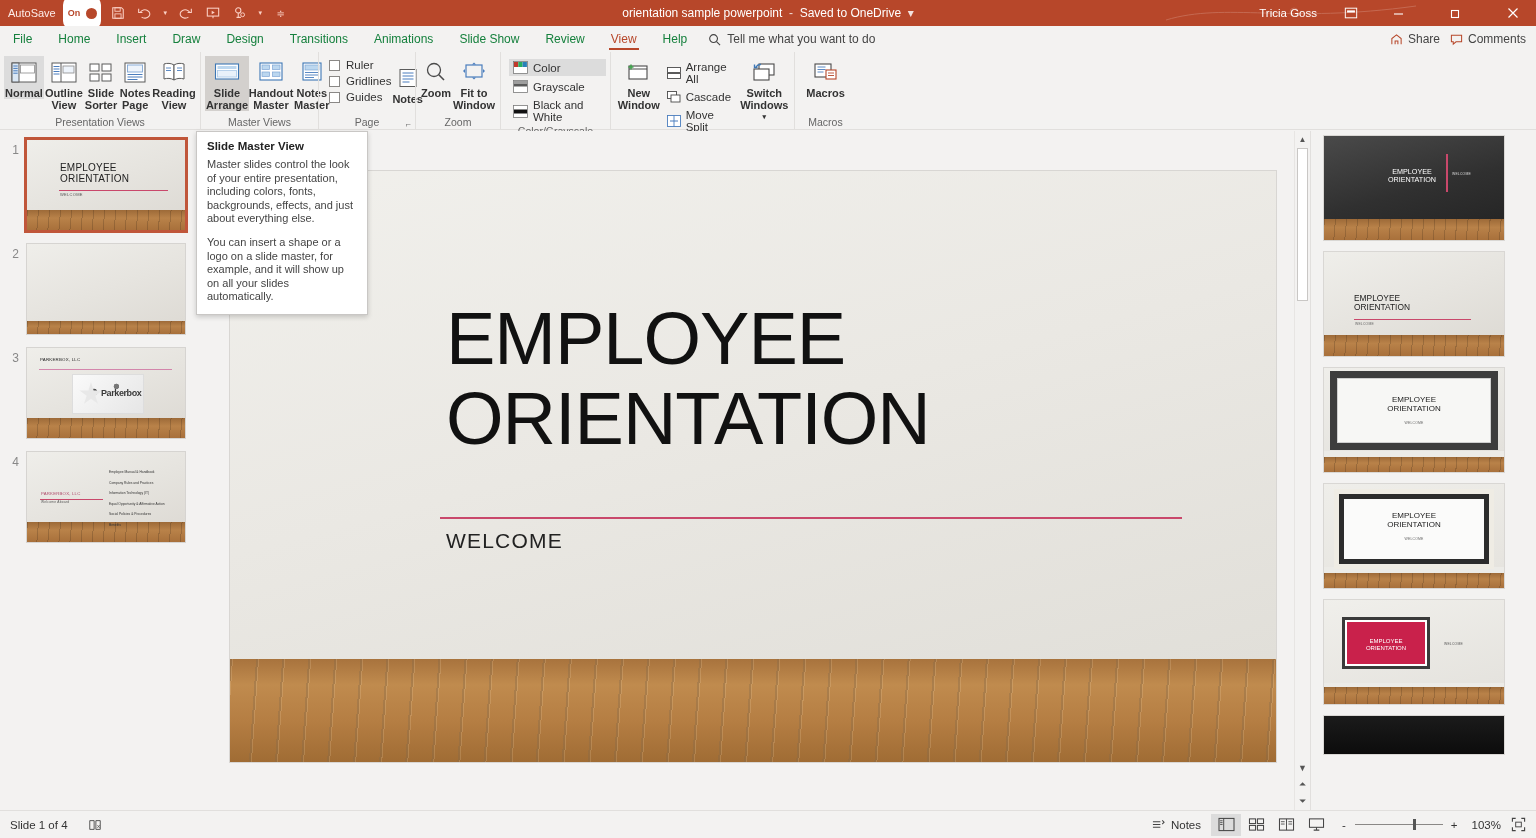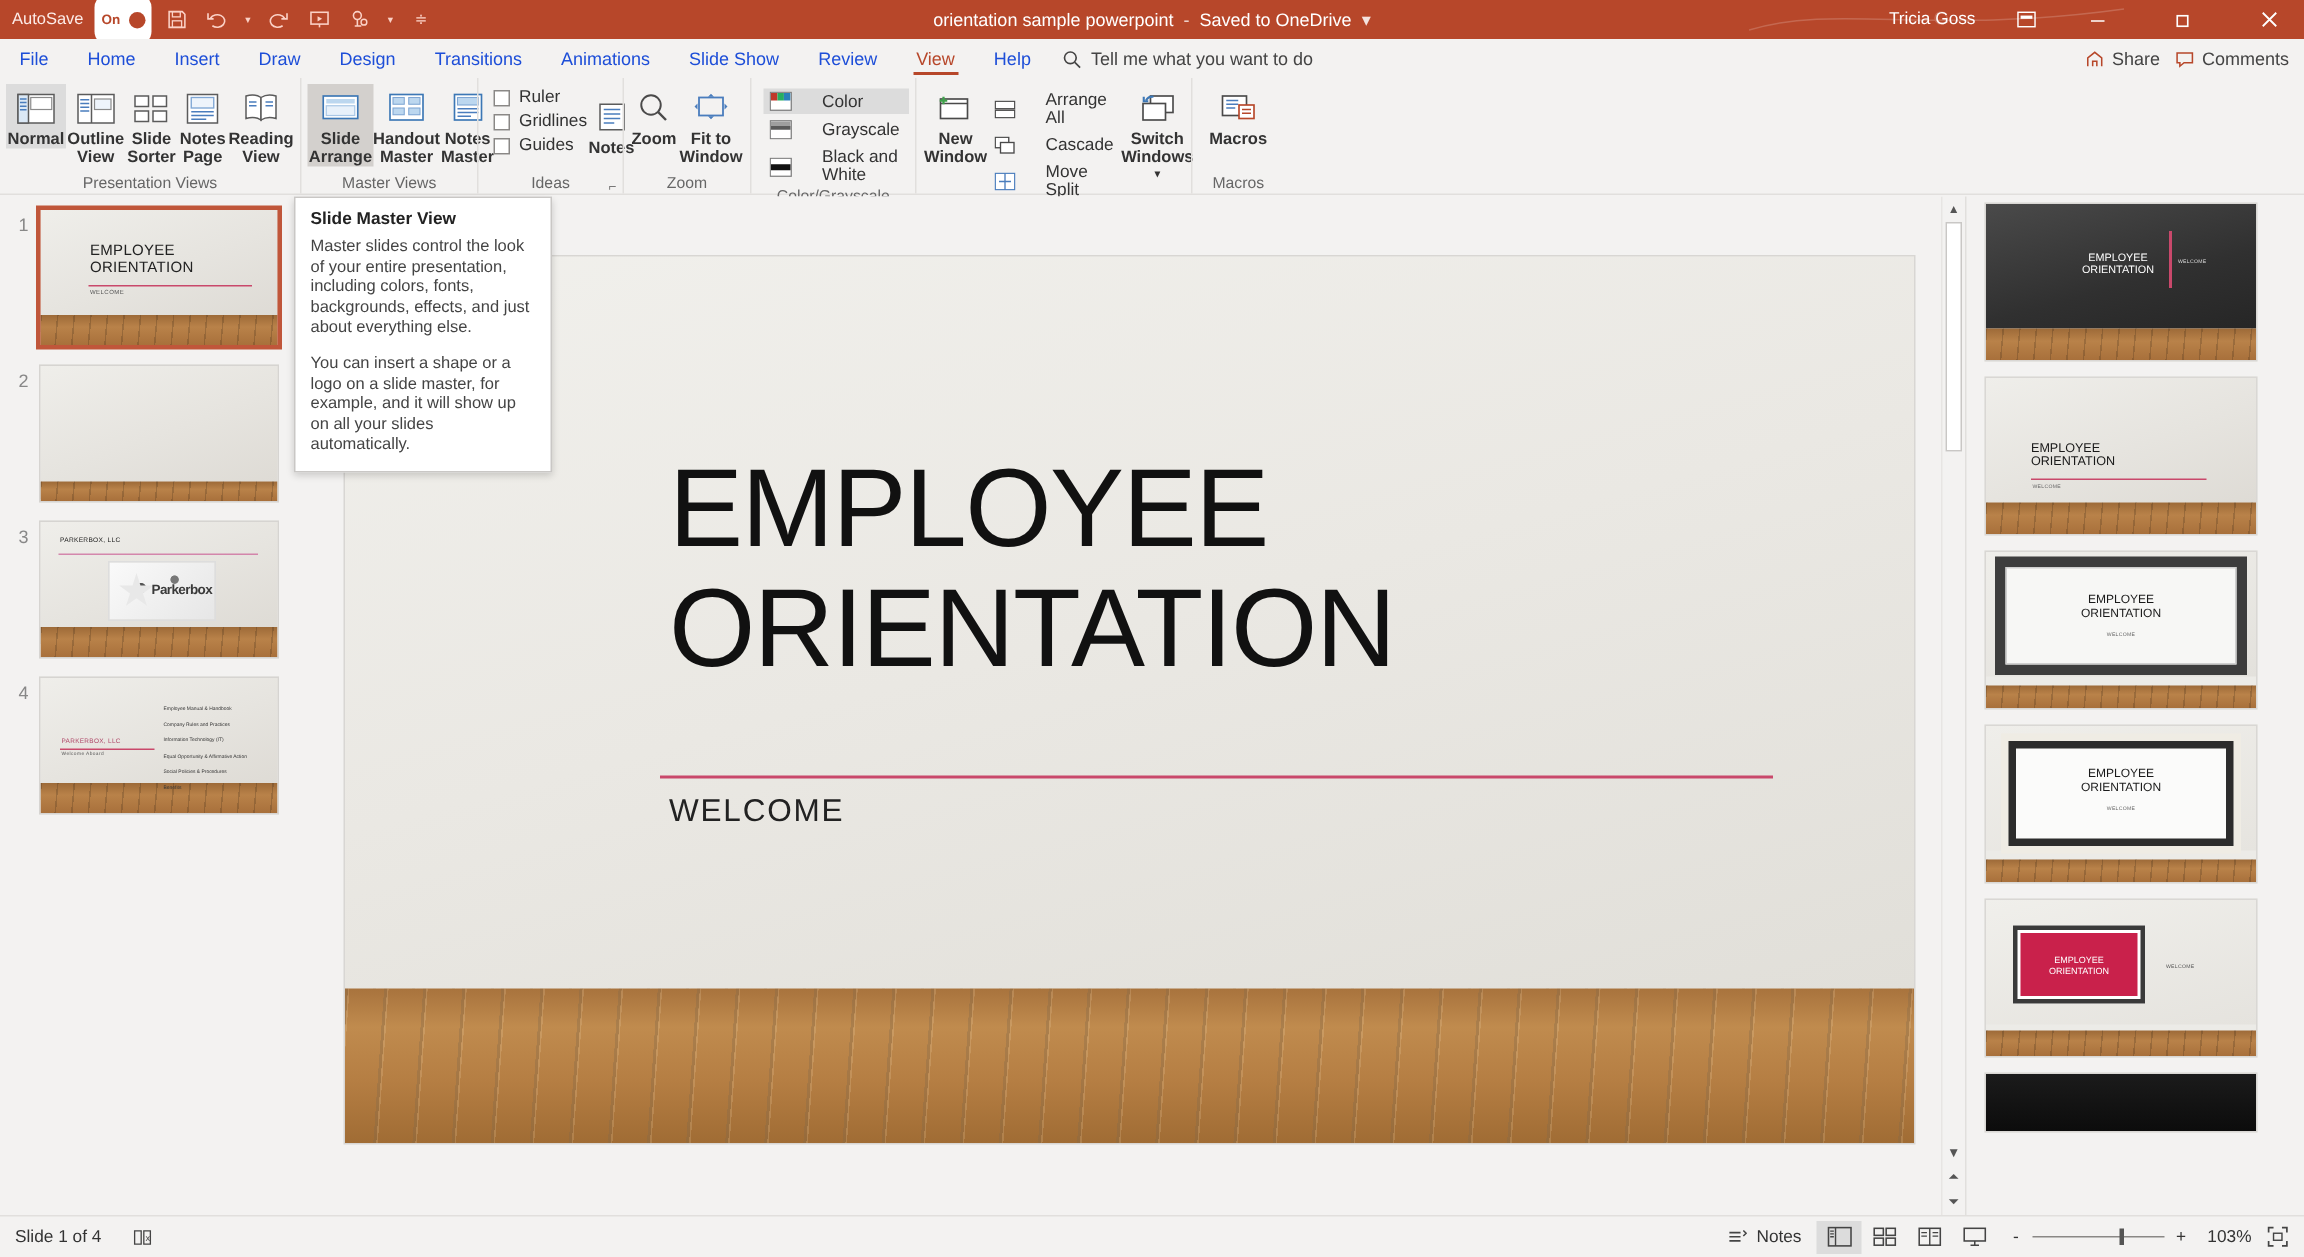--- a/index.html
+++ b/index.html
@@ -45,21 +45,21 @@
     position:absolute; right:120px; top:0; width:250px; height:26px;
     opacity:.18; pointer-events:none;
   }
 
   
   #tabbar{
     height:26px; background:#f3f2f1; display:flex; align-items:stretch;
     border-bottom:0px solid #e1dfdd; position:relative;
   }
   .tab{
-    padding:0 13px; display:flex;align-items:center; font-size:12px; color:#1d4ed8;
+    padding:0 13px; display:flex;align-items:center; font-size:12px; color:#15803d;
     position:relative; cursor:default;
   }
   .tab.active{ color:#b7472a; }
   .tab.active::after{
     content:""; position:absolute; left:11px; right:11px; bottom:2px;
     height:2px; background:#b7472a;
   }
   .tellme{ display:flex;align-items:center; gap:6px; margin-left:8px; color:#444; font-size:12px;}
   .tb2-right{ margin-left:auto; display:flex;align-items:center; gap:10px; padding-right:10px;}
   .mini-btn{ display:flex;align-items:center;gap:5px;font-size:12px;color:#444;}
@@ -80,21 +80,21 @@
     padding:3px 1px 0 1px; font-size:11px; color:#333; line-height:12px; text-align:center;
     cursor:default;
     font-weight:bold;
   }
   .bigbtn.sel{ background:#dcdcdc; }
   .bigbtn.hover{ background:#d3d0cd; }
   .bigbtn .ic{ height:28px; display:flex;align-items:center;justify-content:center; }
   .chk-col{ display:flex; flex-direction:column; justify-content:center; padding:3px 0 0 6px; gap:4px;}
   .chk{ display:flex; align-items:center; gap:6px; font-size:11.5px; color:#333;}
   .chkbox{ width:11px;height:11px;border:1px solid #8a8886; background:#fff; }
-  .smallbtn{ display:flex;align-items:center; gap:20px; font-size:11.5px; color:#333; padding:2px 4px;}
+  .smallbtn{ display:flex;align-items:center; gap:5px; font-size:11.5px; color:#333; padding:2px 4px;}
   .smallbtn.sel{ background:#dcdcdc; }
   .sm-col{ display:flex; flex-direction:column; justify-content:center; padding-top:3px; gap:2px;}
   .dlg-launch{ position:absolute; right:4px; bottom:0px; font-size:9px; color:#777;}
 
   
   svg{ display:block; }
 
   
   #main{
     position:absolute; top:131px; left:0; right:0; bottom:28px;
@@ -451,21 +451,21 @@
       <div class="bigbtn" style="margin-top:6px;">
         <span class="ic">
           <svg width="24" height="22" viewBox="0 0 24 22">
               <rect x="4" y="1.5" width="16" height="17" fill="#fff" stroke="#5b5b5b" stroke-width="1"></rect>
               <path d="M6.5 5h11M6.5 8h11M6.5 11h11M6.5 14h7" stroke="#4a7dbd" stroke-width="1"></path>
             </svg>
         </span>
         <span>Notes</span>
       </div>
     </div>
-    <div class="rgroup-label">Ideas</div>
+    <div class="rgroup-label">Page</div>
     <span class="dlg-launch">⌐</span>
   </div>
 
   <div class="rgroup" style="width:85px;">
     <div class="rgroup-body">
       <div class="bigbtn">
         <span class="ic">
           <svg width="26" height="24" viewBox="0 0 26 24">
               <circle cx="11" cy="9" r="6.5" fill="none" stroke="#4a4a4a" stroke-width="1.3"></circle>
               <path d="M15.8 13.8L21 19" stroke="#4a4a4a" stroke-width="1.6"></path>

